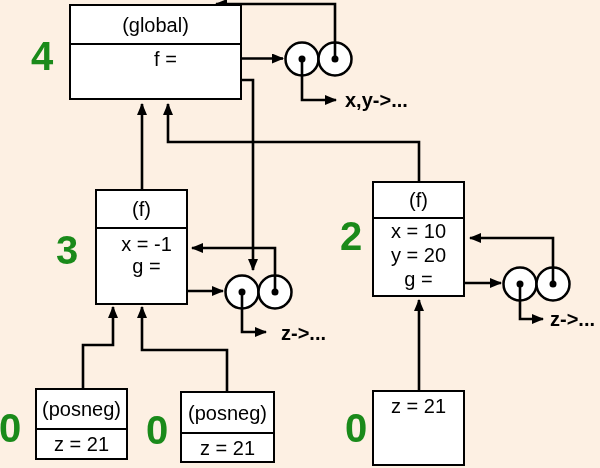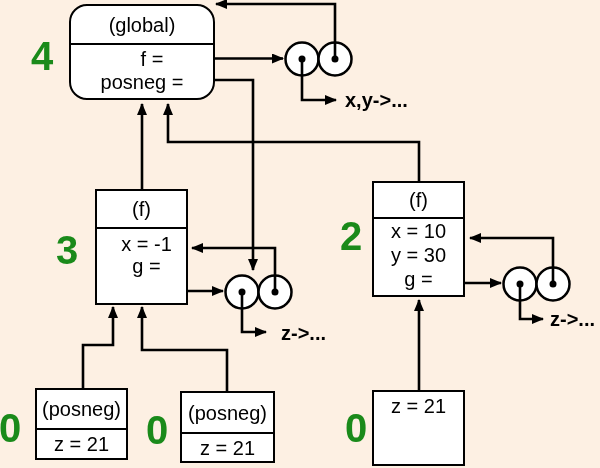--- a/index.html
+++ b/index.html
@@ -28,21 +28,21 @@
   .row{white-space:pre;}
   .step{
     position:absolute;font-size:40px;line-height:40px;font-weight:bold;
     color:var(--green);
   }
   .ptr-label{
     position:absolute;font-size:20px;line-height:22px;font-weight:bold;
     white-space:pre;
   }
   
-  #frame-global{left:69px;top:4px;width:146px;height:96px;border-radius:18px;}
+  #frame-global{left:69px;top:4px;width:173px;height:96px;}
   #frame-global .hdr{height:39px;}
   #frame-global .rows{padding-top:3px;}
   #frame-global .row{line-height:23px;}
   #frame-global .row-0{text-indent:20px;}
   #frame-f3{left:95px;top:189px;width:93px;height:116px;}
   #frame-f3 .hdr{height:38px;}
   #frame-f3 .rows{padding-top:5px;}
   #frame-f3 .row{line-height:21.5px;padding-left:10px;}
   #frame-f2{left:372px;top:181px;width:93px;height:116px;}
   #frame-f2 .hdr{height:36px;}
@@ -111,37 +111,36 @@
 
     <path class="squiggle" d="M97,93 q2,-3 4,0 t4,0 t4,0 t4,0 t4,0 t4,0 t4,0 t4,0 t4,0 t4,0 t4,0 t4,0 t4,0 t4,0 t4,0 t4,0 t4,0 t4,0"></path>
     <path class="squiggle" d="M44,420 q2,-3 4,0 t4,0 t4,0 t4,0 t4,0 t4,0 t4,0 t4,0 t4,0 t4,0 t4,0 t4,0 t4,0 t4,0 t4,0 t4,0 t4,0 t4,0 t4,0"></path>
     <path class="squiggle" d="M188,422 q2,-3 4,0 t4,0 t4,0 t4,0 t4,0 t4,0 t4,0 t4,0 t4,0 t4,0 t4,0 t4,0 t4,0 t4,0 t4,0 t4,0 t4,0 t4,0 t4,0 t4,0"></path>
   </svg>
 
   <div class="frame" id="frame-global">
     <div class="hdr">(global)</div>
     <div class="rows">
       <div class="row row-0">f =</div>
-      <div class="row">posneg =</div>
     </div>
   </div>
 
   <div class="frame" id="frame-f3">
     <div class="hdr">(f)</div>
     <div class="rows">
       <div class="row">x = -1</div>
       <div class="row">g =</div>
     </div>
   </div>
 
   <div class="frame" id="frame-f2">
     <div class="hdr">(f)</div>
     <div class="rows">
       <div class="row">x = 10</div>
-      <div class="row">y = 30</div>
+      <div class="row">y = 20</div>
       <div class="row">g =</div>
     </div>
   </div>
 
   <div class="frame call" id="frame-pn1">
     <div class="hdr">(posneg)</div>
     <div class="rows">
       <div class="row">z = 21</div>
     </div>
   </div>

